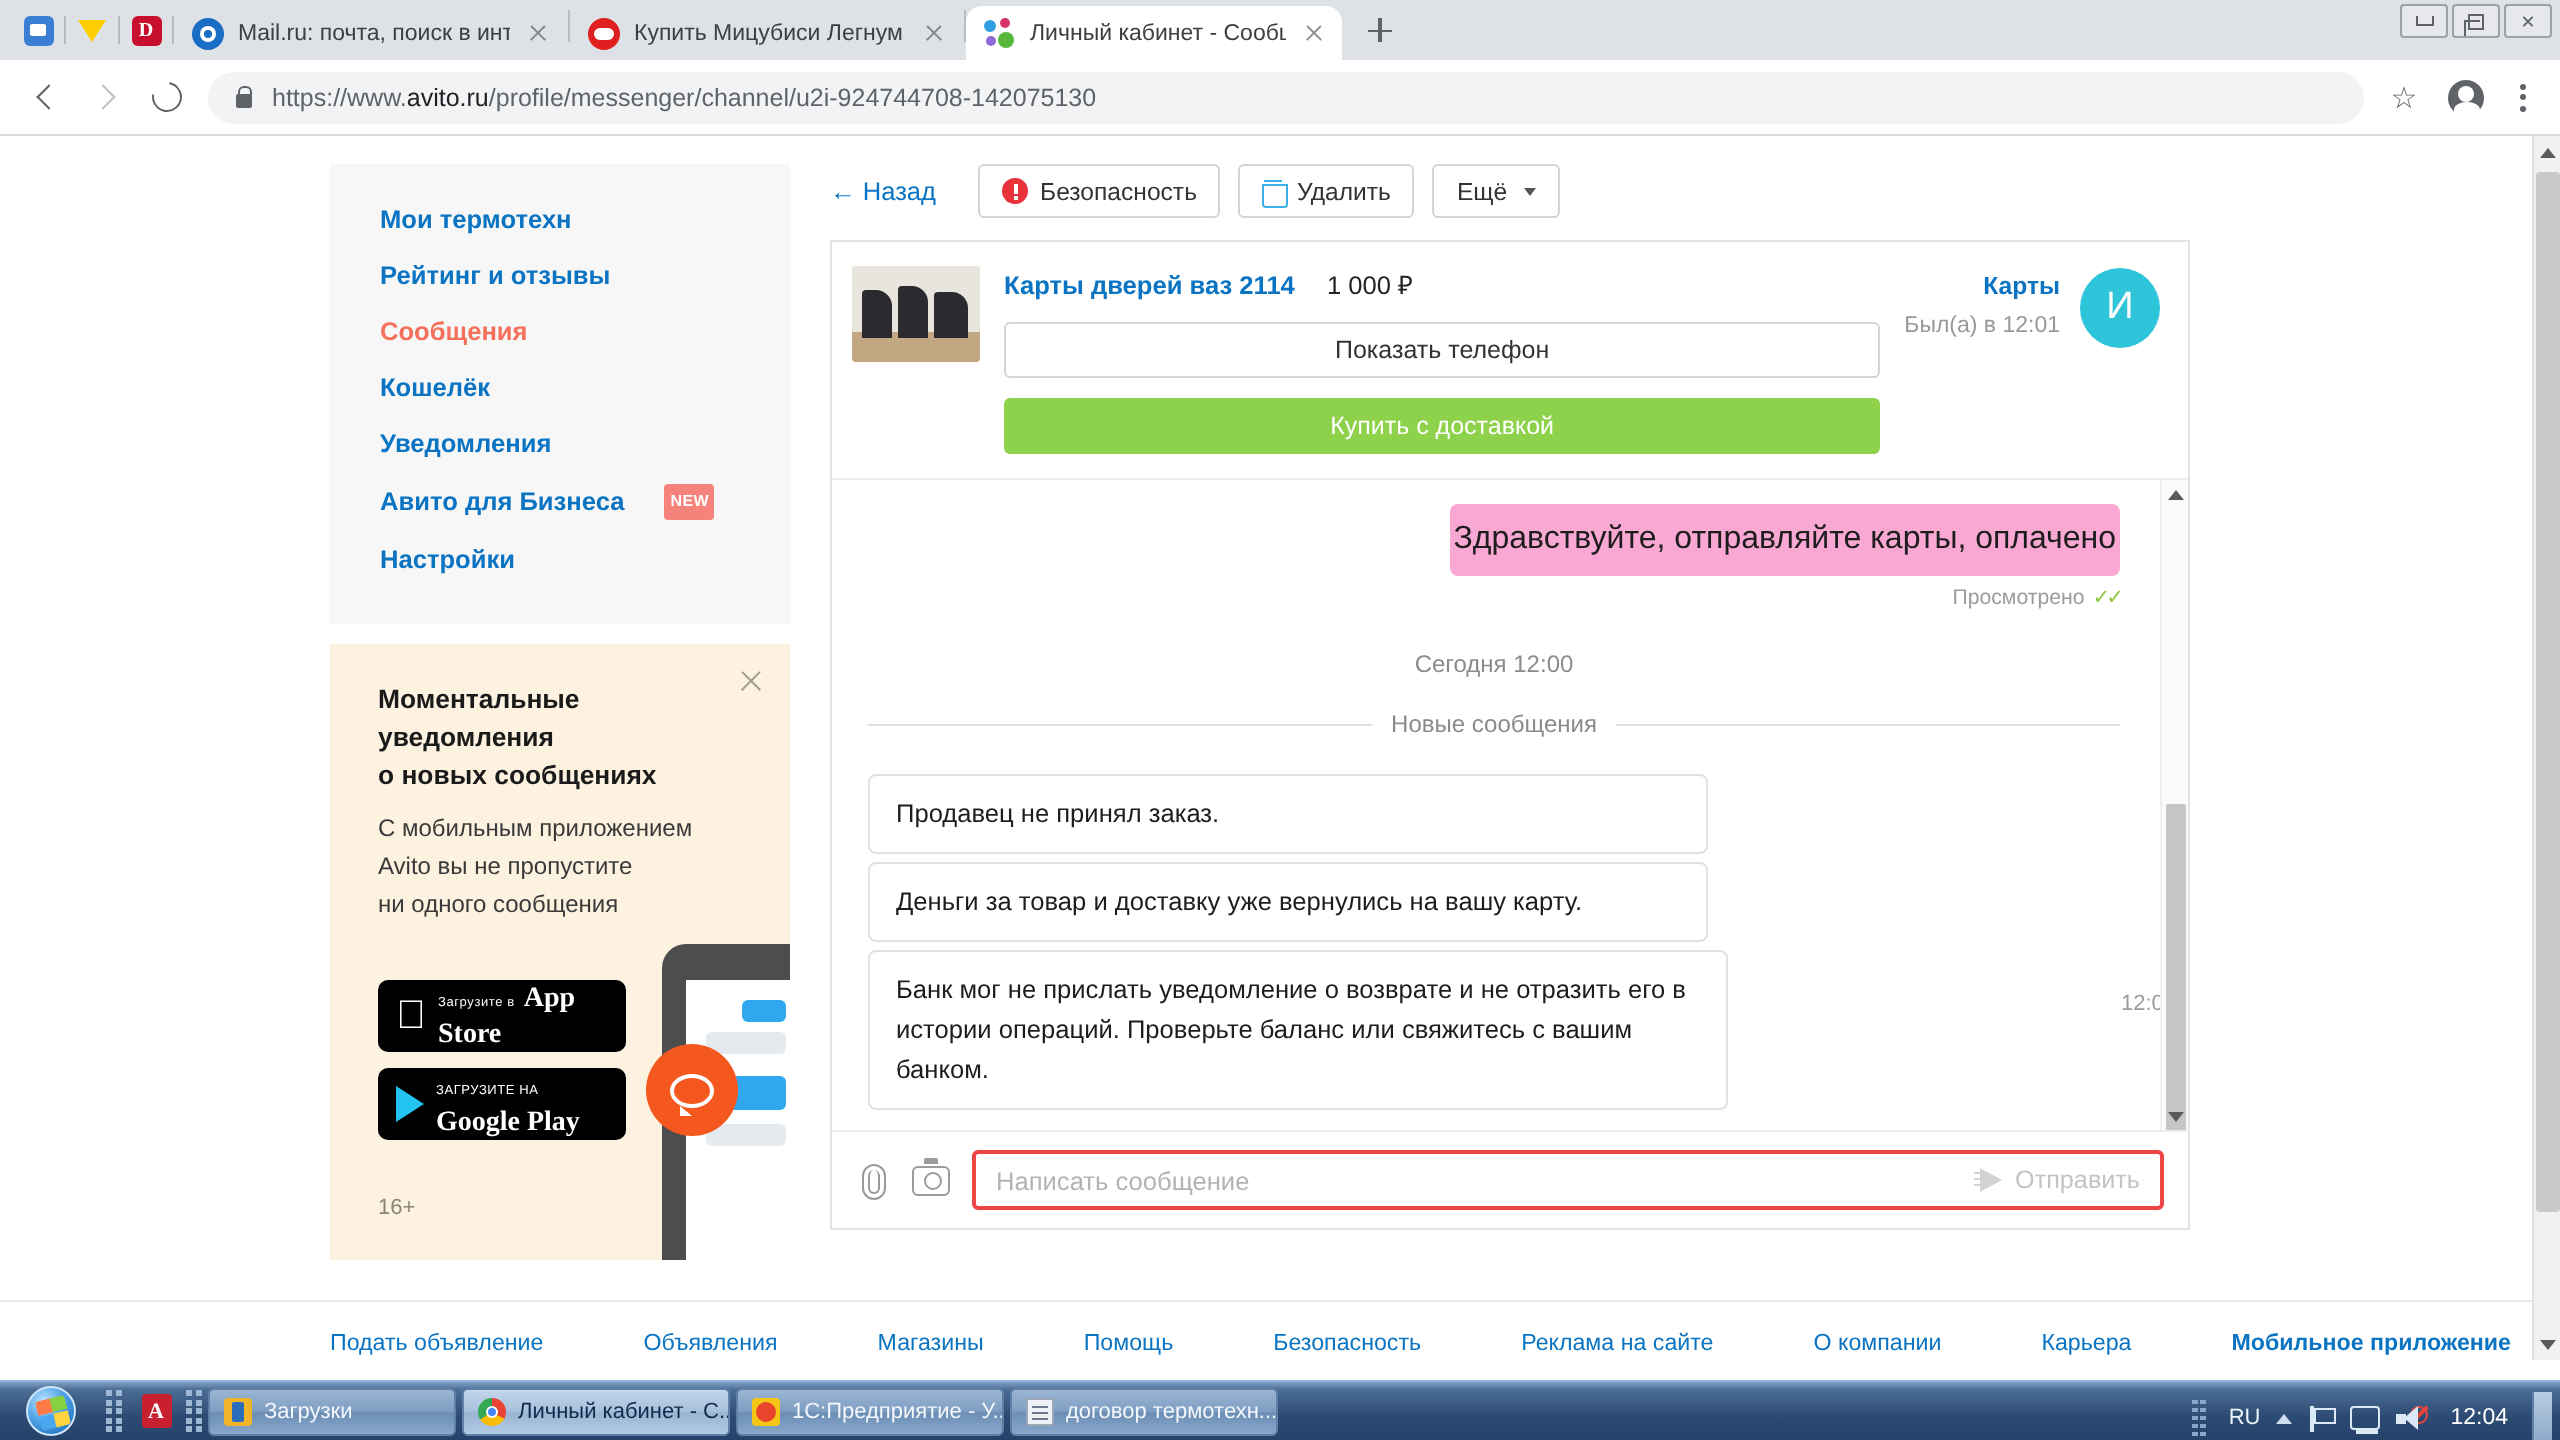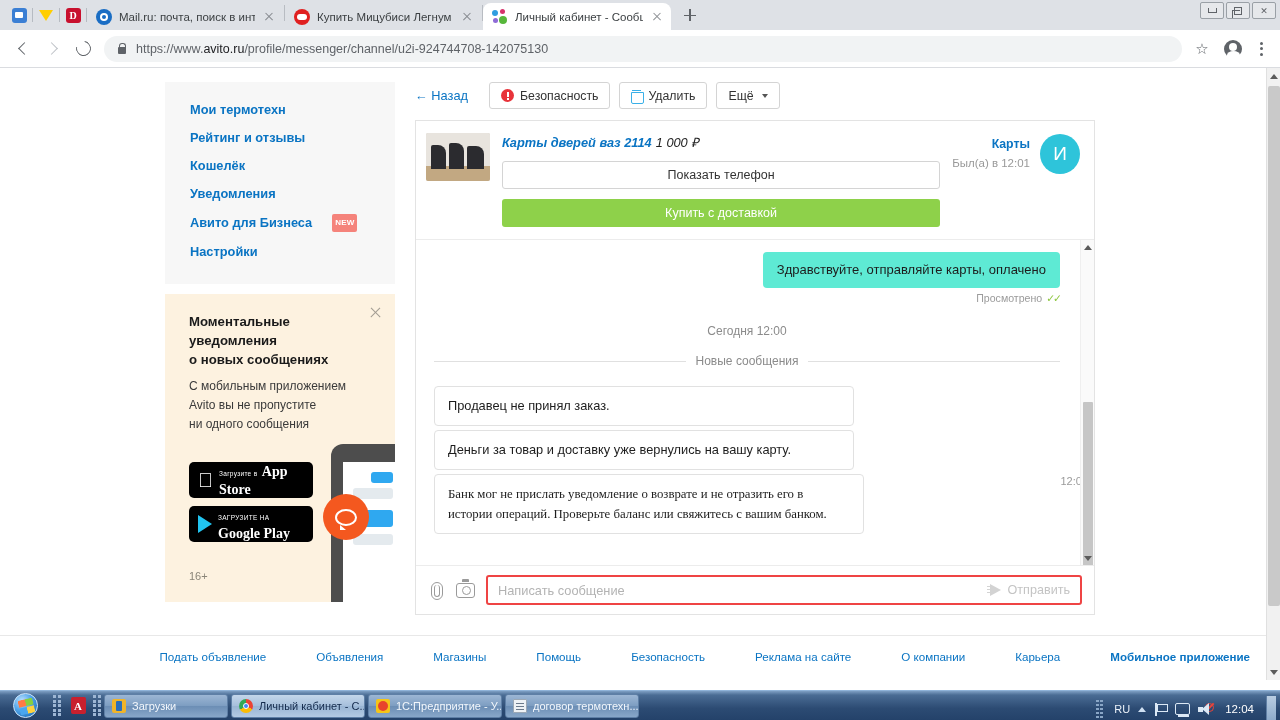--- a/index.html
+++ b/index.html
@@ -236,21 +236,21 @@
   }
   .ad-header { display:flex; align-items:flex-start; padding:12px 14px 12px 10px; gap:12px; border-bottom:1px solid #ececec;}
   .thumb { width:64px;height:48px;flex:0 0 64px; background:#d9d0c4; position:relative; overflow:hidden; border-radius:2px;}
   .thumb .floor{position:absolute;left:0;bottom:0;width:100%;height:15px;background:#c2a882;}
   .thumb .wall{position:absolute;left:0;top:0;width:100%;height:34px;background:#e8e4de;}
   .thumb .p1,.thumb .p2,.thumb .p3{position:absolute;bottom:12px;background:#2b2b2f;border-radius:2px 8px 0 0;}
   .thumb .p1{left:5px;width:15px;height:24px;}
   .thumb .p2{left:23px;width:15px;height:26px;}
   .thumb .p3{left:41px;width:17px;height:23px;}
   .ad-mid { flex:1 1 auto; }
-  .ad-row1 { display:flex; align-items:baseline; gap:4px;font-style:italic; }
+  .ad-row1 { display:flex; align-items:baseline; gap:16px; }
   .ad-title { color:#0a74c3; font-size:12.8px; font-weight:bold; text-decoration:none; }
   .ad-price { font-size:12.8px; color:#222; }
   .ad-row2 { display:flex; gap:10px; margin-top:10px;flex-direction:column; }
   .btn-phone {
     height:28px;border:1px solid #d4d4d4;background:#fff;border-radius:3px;
     font-size:12.5px;color:#333;padding:0 12px;cursor:pointer;font-family:"Liberation Sans",sans-serif;
   }
   .btn-buy {
     height:28px;border:none;background:#8ed14a;border-radius:3px;color:#fff;
     font-size:12.5px;padding:0 13px;cursor:pointer;font-family:"Liberation Sans",sans-serif;
@@ -263,22 +263,22 @@
     width:40px;height:40px;border-radius:50%;background:#2ec4da;color:#fff;
     display:flex;align-items:center;justify-content:center;font-size:19px;
   }
 
   .msg-area { flex:1 1 auto; position:relative; overflow:hidden; background:#fff;}
   .msg-inner { padding: 12px 34px 10px 18px; }
   .row { display:flex; margin-bottom:4px; }
   .row.out { justify-content:flex-end; }
   .row.in { justify-content:flex-start; }
   .bubble-out {
-    background:#5eead4; border-radius:4px; padding:9px 14px;
-    font-size:13px; color:#1d1d1d; max-width:430px; line-height:18px;
+    background:#f9a8d4; border-radius:4px; padding:9px 2px;
+    font-size:16px; color:#1d1d1d; max-width:430px; line-height:18px;
   }
   .bubble-in {
     background:#fff; border:1px solid #e1e1e1; border-radius:4px; padding:9px 13px;
     font-size:12.8px; color:#1d1d1d; max-width:430px; line-height:20px;
   }
   .seen { text-align:right; font-size:10.6px; color:#9b9b9b; margin: 3px 0 0 0;}
   .seen .ticks { color:#8dc63f; margin-left:4px; letter-spacing:-2px;}
   .daystamp { text-align:center; font-size:12px; color:#8b8b8b; margin: 20px 0 16px 0;}
   .divider-new {
     display:flex; align-items:center; gap:10px; margin: 2px 0 18px 0;
@@ -320,21 +320,21 @@
   .send-wrap { display:flex; align-items:center; gap:6px; color:#c4c4c4; font-size:12.6px; }
   .send-ico { width:15px;height:13px; position:relative; }
   .send-ico::after{
     content:""; position:absolute; left:3px; top:0;
     width:0;height:0;border-top:6.5px solid transparent;border-bottom:6.5px solid transparent;border-left:11px solid #d3d3d3;
   }
   .send-ico::before{content:"";position:absolute;left:0;top:5px;width:4px;height:1.4px;background:#d3d3d3;box-shadow:0 -3px 0 #d3d3d3, 0 3px 0 #d3d3d3;}
 
   
   .footer { margin-top: 20px; border-top:1px solid #e8e8e8; padding-left:165px; }
-  .flinks { display:flex; gap:0px; padding: 14px 16px 13px 0; justify-content: flex-end; }
+  .flinks { display:flex; gap:0px; padding: 14px 5px 13px 0; }
   .flinks a {
     color:#0a74c3; font-size:11.6px; text-decoration:none; margin-right:50px; white-space:nowrap;
   }
   .flinks a:last-child { font-weight:bold; margin-right:0; }
 
   
   .pagescroll {
     position:absolute; right:0; top:0; width:14px; height:100%;
     background:#f1f1f1; border-left:1px solid #e0e0e0;
   }
@@ -490,20 +490,21 @@
 
 <div class="viewport">
   <div class="page">
 
     <div class="content-wrap">
 
       <div class="sidebar">
         <div class="nav-card">
           <a class="nav-item" href="#"><span>Мои термотехн</span></a>
           <a class="nav-item" href="#"><span>Рейтинг и отзывы</span></a>
+          <a class="nav-item active" href="#"><span>Сообщения</span></a>
           <a class="nav-item" href="#"><span>Кошелёк</span></a>
           <a class="nav-item" href="#"><span>Уведомления</span></a>
           <a class="nav-item" href="#"><span>Авито для Бизнеса</span><span class="badge-new">NEW</span></a>
           <a class="nav-item" href="#"><span>Настройки</span></a>
         </div>
 
         <div class="promo">
           <div class="promo-x"></div>
           <div class="promo-title">
             <div>Моментальные</div>
@@ -615,21 +616,21 @@
               </div>
 
               <div class="in-group">
                 <div class="row in">
                   <div class="bubble-in" style="min-width:420px;">Продавец не принял заказ.</div>
                 </div>
                 <div class="row in">
                   <div class="bubble-in" style="min-width:420px;">Деньги за товар и доставку уже вернулись на вашу карту.</div>
                 </div>
                 <div class="row in">
-                  <div class="bubble-in" style="width:448px;font-family:Liberation Serif, serif;">Банк мог не прислать уведомление о возврате и не отразить его в истории операций. Проверьте баланс или свяжитесь с вашим банком.</div>
+                  <div class="bubble-in" style="width:448px;">Банк мог не прислать уведомление о возврате и не отразить его в истории операций. Проверьте баланс или свяжитесь с вашим банком.</div>
                 </div>
                 <div class="grp-time">12:00</div>
               </div>
 
             </div>
 
             <div class="msg-scroll">
               <div class="ms-up">
                   <span class="tri-u"></span>
                 </div>

